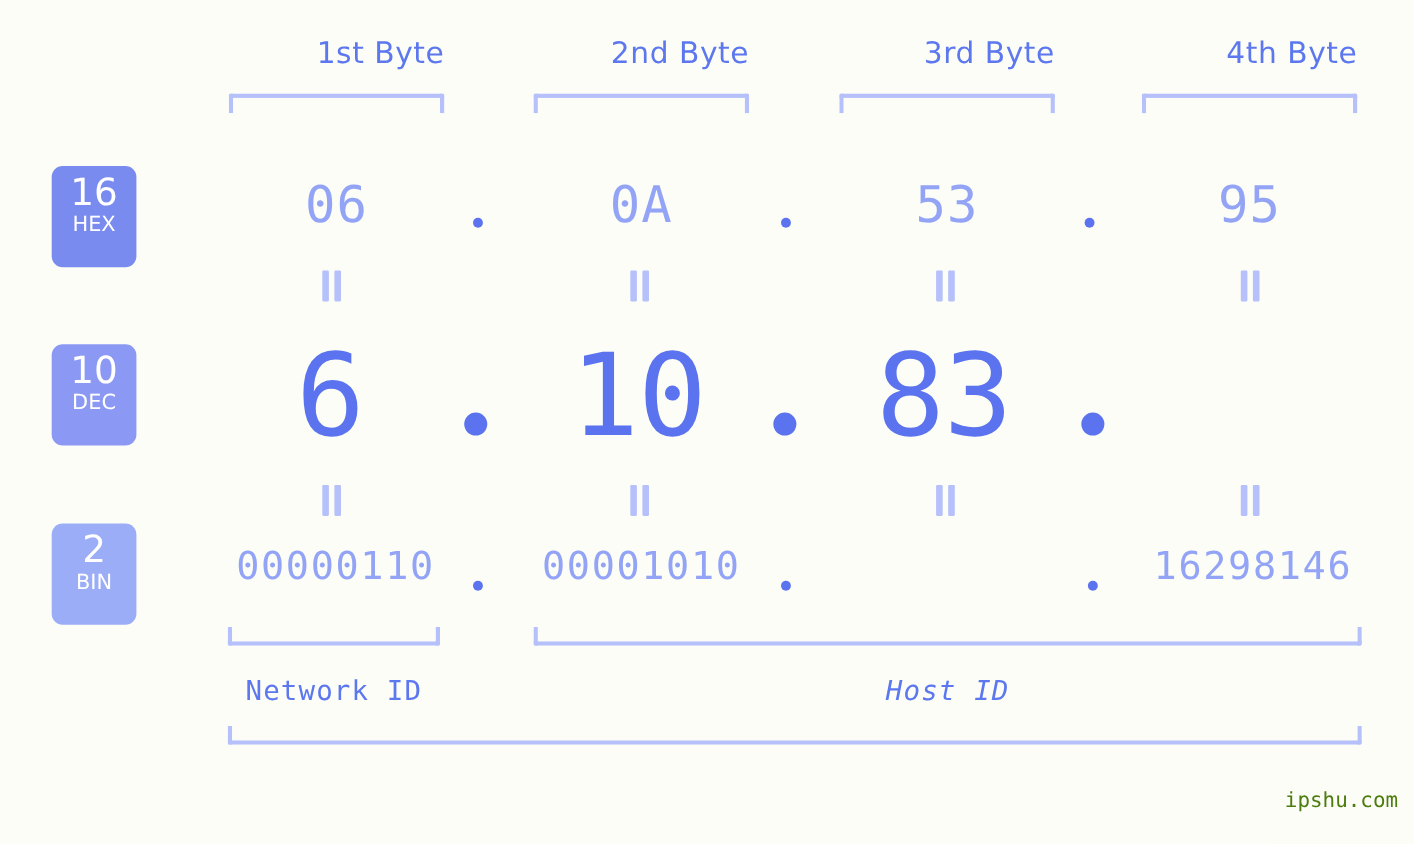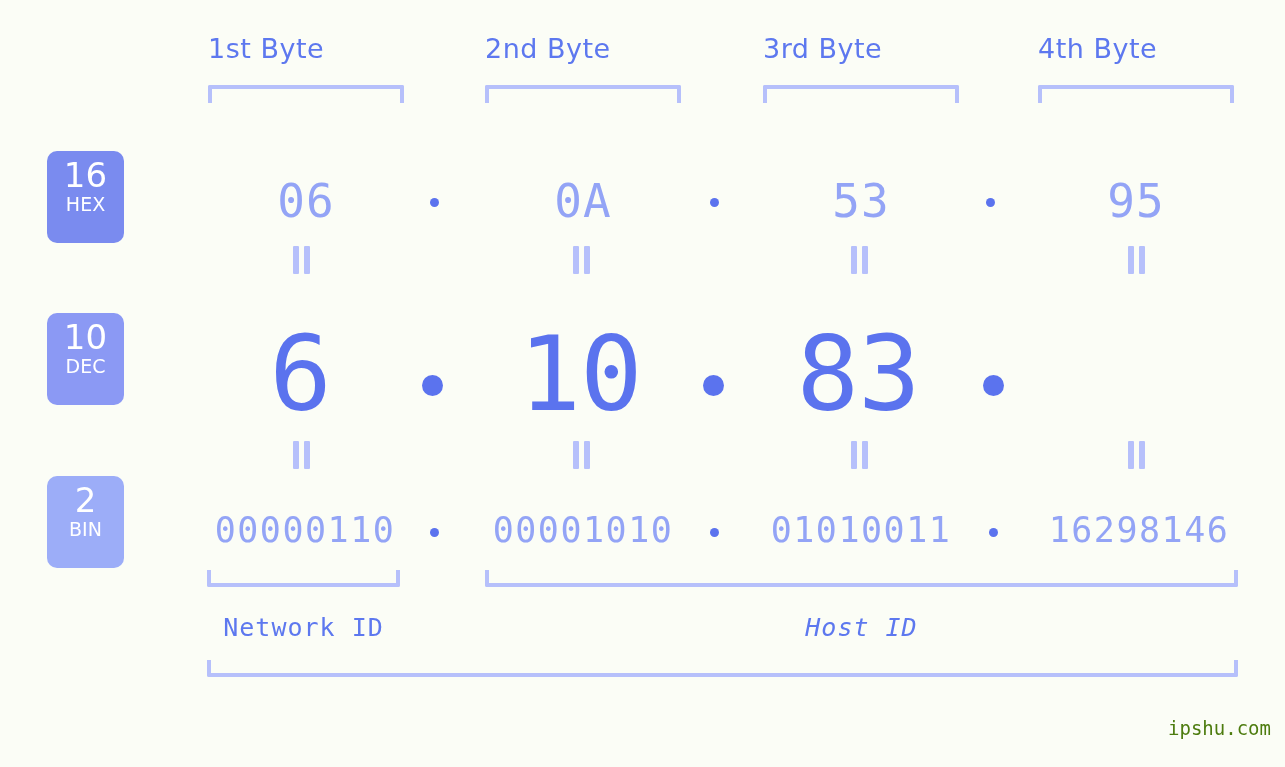--- a/index.html
+++ b/index.html
@@ -19,21 +19,21 @@
     position: absolute;
     inset: 0;
   }
   
   .byte-label {
     position: absolute;
     top: 33px;
     font-family: "DejaVu Sans", sans-serif;
     font-size: 27px;
     color: #5d78ef;
-    text-align: left;
+    text-align: right;
     letter-spacing: 0.5px;
     white-space: nowrap;
   }
   
   .bracket {
     position: absolute;
     box-sizing: border-box;
     border: 4px solid #b6c0fb;
   }
   .bracket.down {
@@ -73,21 +73,20 @@
   #badge-hex { top: 151px; height: 92px; background: #7a8bef; }
   #badge-dec { top: 313px; height: 92px; background: #8b99f4; }
   #badge-bin { top: 476px; height: 92px; background: #9cadf8; }
 
   
   .val {
     position: absolute;
     text-align: center;
     white-space: nowrap;
     font-family: "DejaVu Sans Mono", monospace;
-    margin-top: 15px;
   }
   .hexval {
     top: 155px;
     font-size: 46px;
     line-height: 62px;
     color: #93a4f6;
     letter-spacing: 1px;
   }
   .decval {
     top: 296px;
@@ -231,21 +230,20 @@
     </div>
   <div class="eqs" style="left:1124px; top:441px;">
       <i></i>
       <i></i>
     </div>
 
   <div class="val binval" style="left:200px; width:210px;">00000110</div>
   <div class="dot small" style="left:430px; top:528px;"></div>
   <div class="val binval" style="left:478px; width:210px;">00001010</div>
   <div class="dot small" style="left:710px; top:528px;"></div>
-  <div class="val binval" style="left:756px; width:210px;">01010011</div>
   <div class="dot small" style="left:989px; top:528px;"></div>
   <div class="val binval" style="left:1034px; width:210px;">16298146</div>
 
   <div class="bracket up" style="left:207px; top:570px; width:193px; height:17px;"></div>
   <div class="bracket up" style="left:485px; top:570px; width:753px; height:17px;"></div>
 
   <div class="caption" id="network-caption" style="left:207px; width:193px;">Network ID</div>
   <div class="caption" id="host-caption" style="left:485px; width:753px;font-style:italic;">Host ID</div>
 
   <div class="bracket up" style="left:207px; top:660px; width:1031px; height:17px;"></div>

